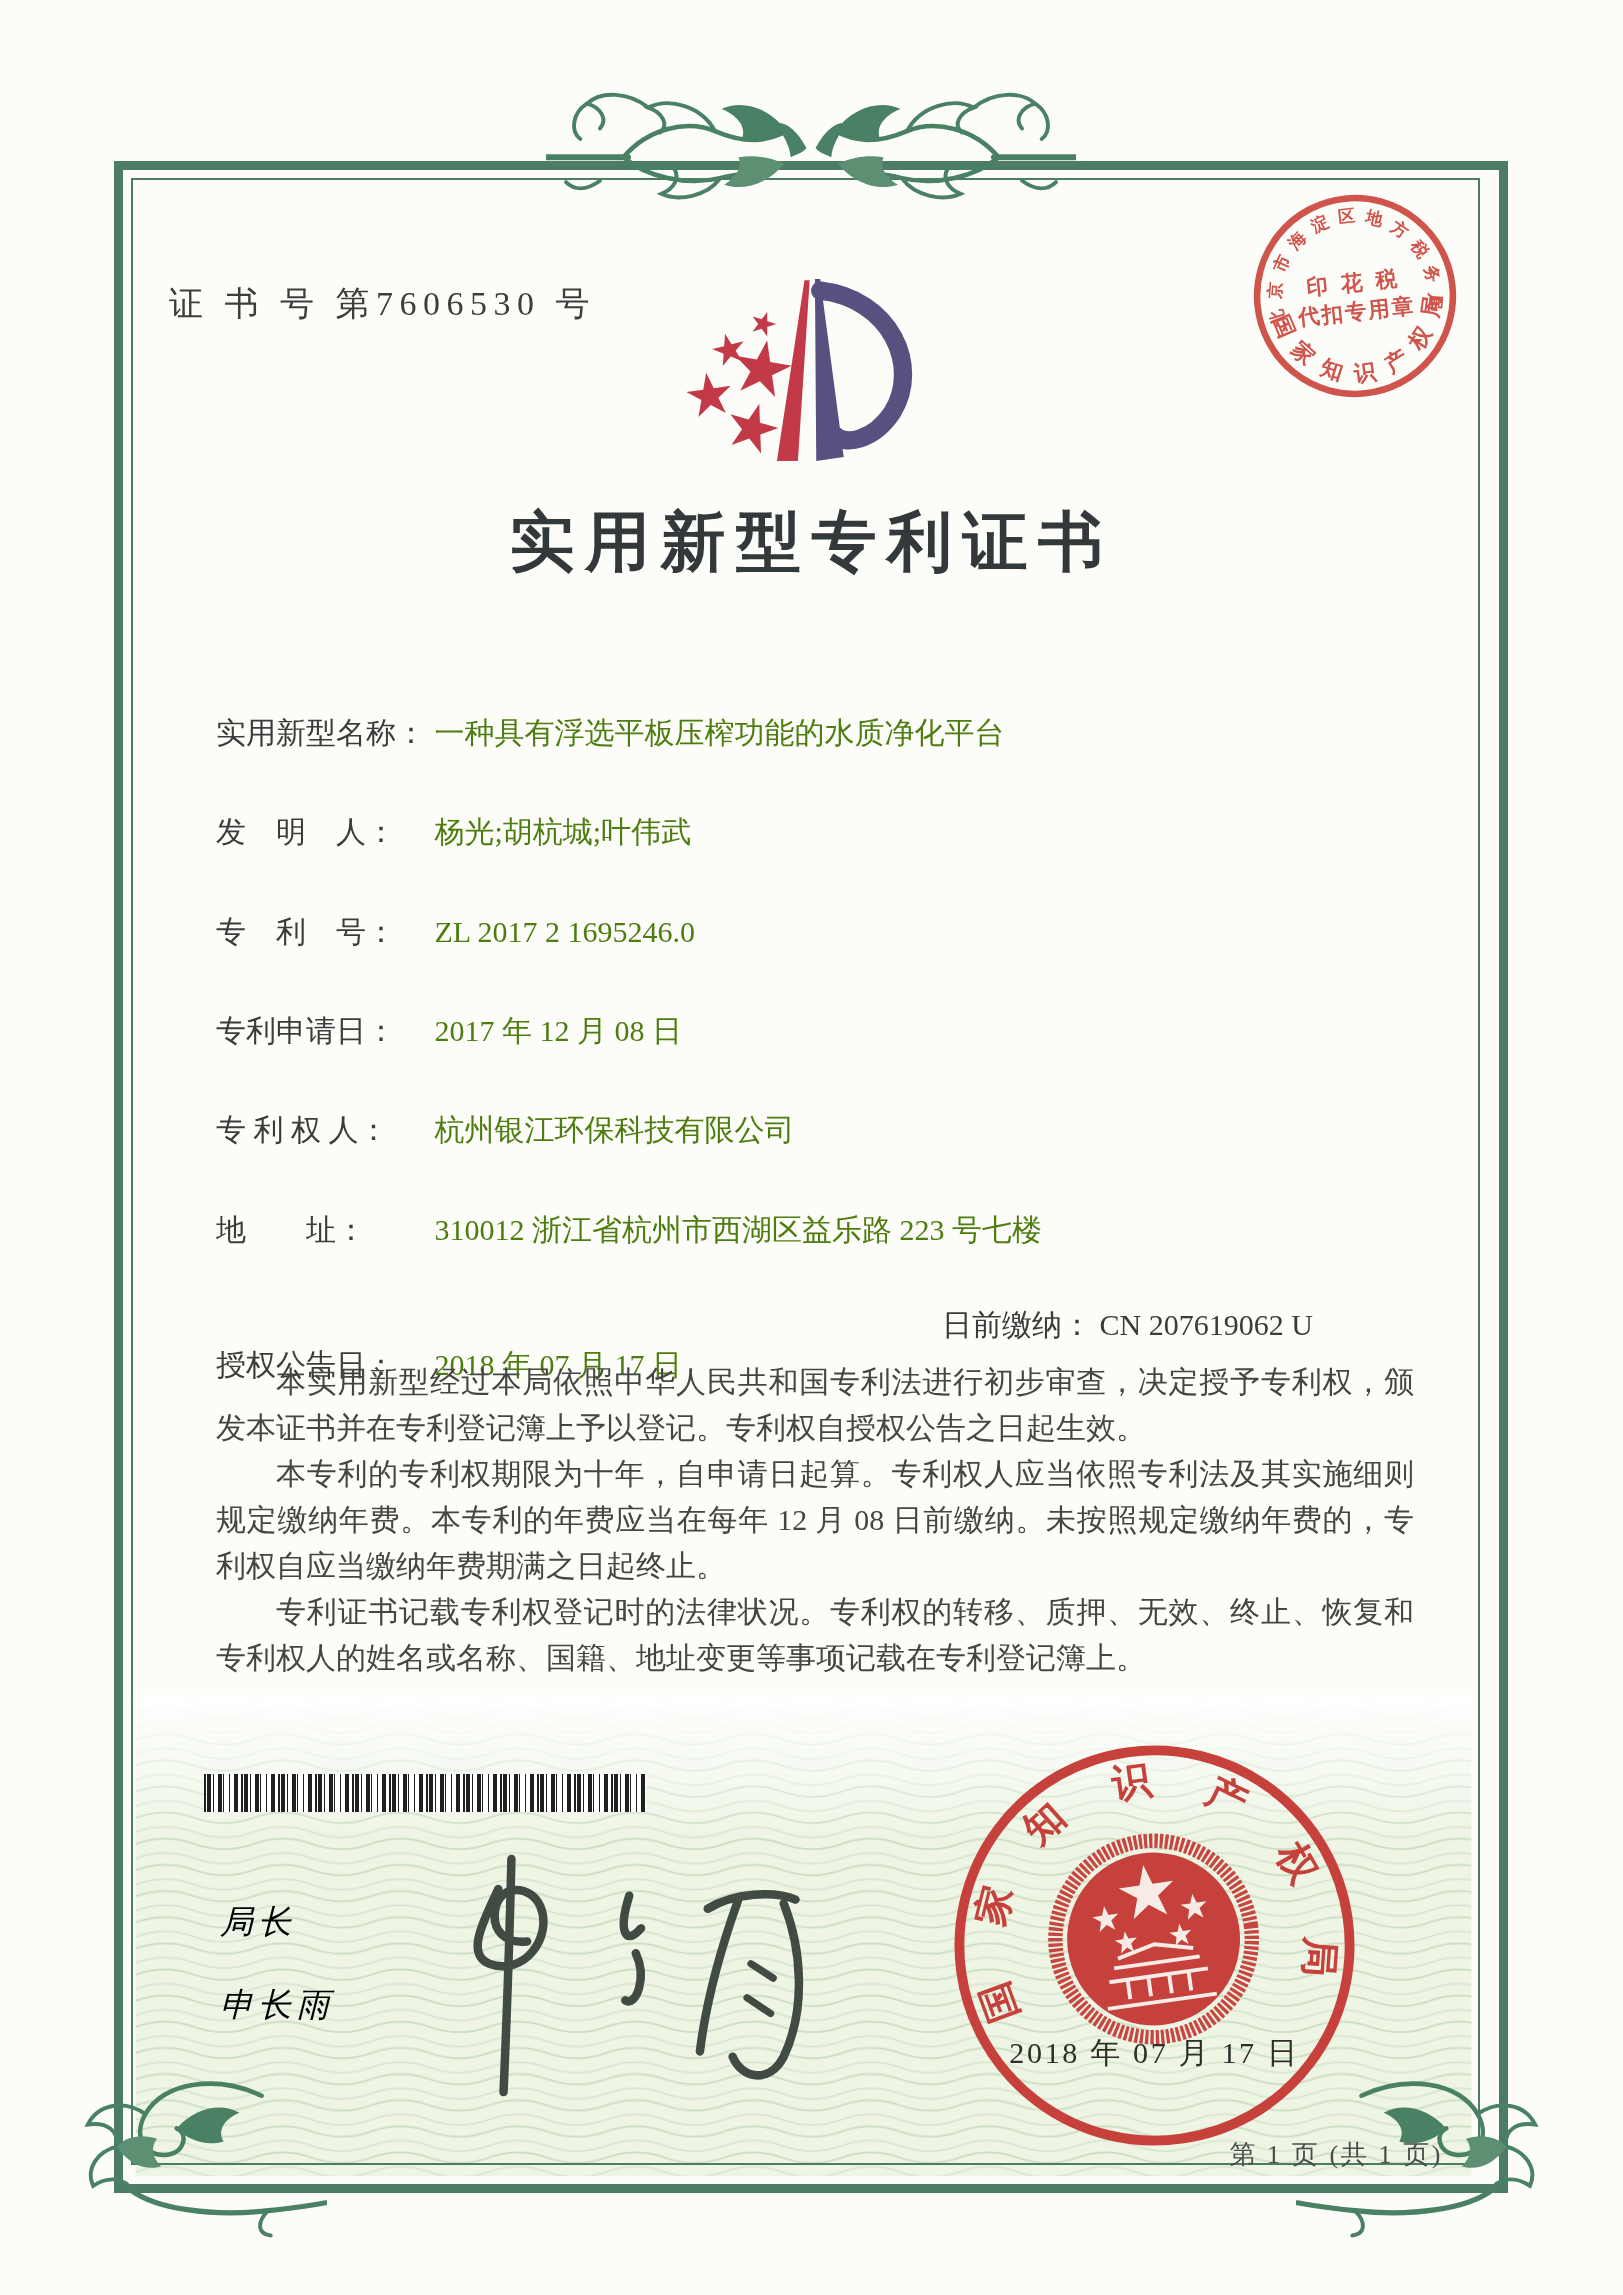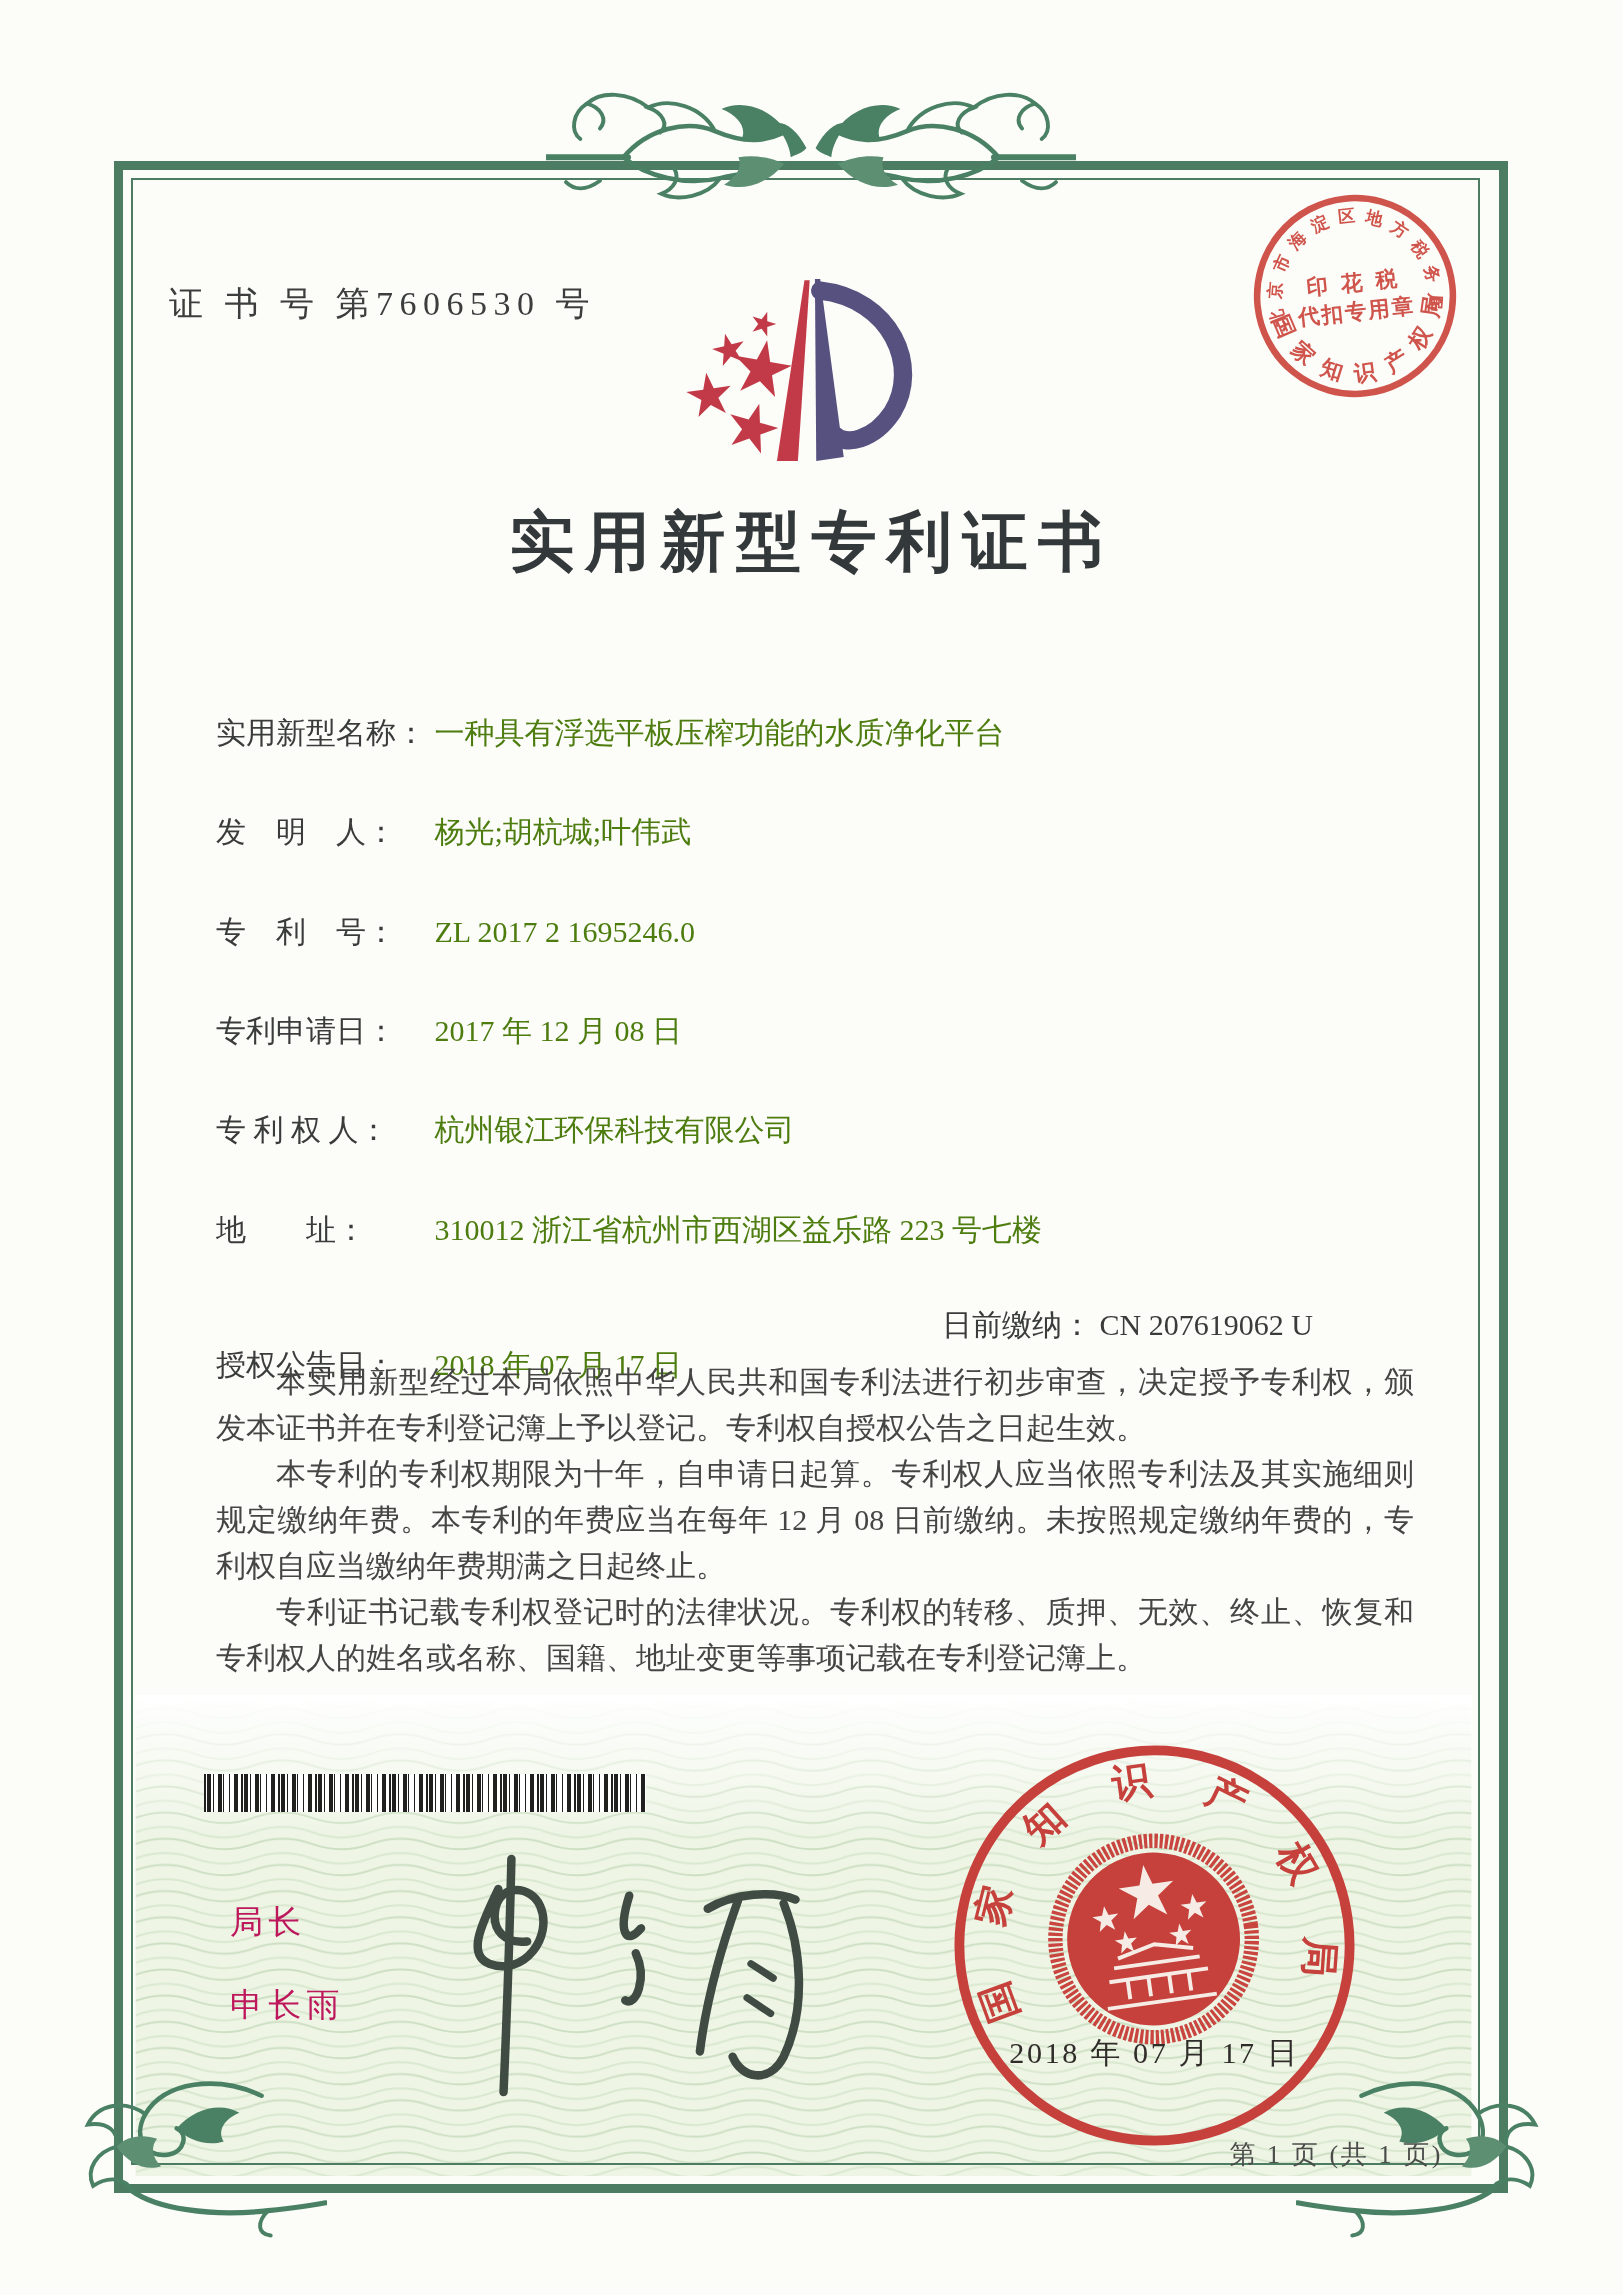--- a/index.html
+++ b/index.html
@@ -51,21 +51,21 @@
   }
   
   .barcode{
     position:absolute;left:204px;top:1774px;width:442px;height:38px;
     background:repeating-linear-gradient(90deg,
       #20201e 0 2px,#ffffff 2px 3.3px,#20201e 3.3px 7.2px,#ffffff 7.2px 9.2px,
       #20201e 9.2px 10.5px,#ffffff 10.5px 14.4px,#20201e 14.4px 17.7px,#ffffff 17.7px 19px,
       #20201e 19px 20px,#ffffff 20px 25px,#20201e 25px 26px,#ffffff 26px 30px,
       #20201e 30px 34px,#ffffff 34px 37px);
   }
-  .signer{position:absolute;left:230px;font-size:33px;letter-spacing:5.2px;color:#be185d;}
+  .signer{position:absolute;left:220px;font-size:33px;letter-spacing:5.2px;color:#000000;font-style:italic;}
   
   .tax-stamp{position:absolute;left:1246px;top:187px;width:218px;height:218px;}
   .tax-arc-top text{font-size:26px;fill:#cf544b;font-weight:bold;text-anchor:middle;dominant-baseline:middle;}
   .tax-arc-bottom text{font-size:34px;fill:#cf544b;font-weight:bold;text-anchor:middle;dominant-baseline:middle;}
   .tax-center{fill:#cf544b;font-weight:bold;text-anchor:middle;}
   .office-seal{position:absolute;left:945px;top:1736px;width:419px;height:419px;}
   .seal-arc text{font-size:60px;fill:#c6403c;font-weight:bold;text-anchor:middle;dominant-baseline:middle;}
   .seal-date{font-size:46px;fill:#2f2c29;letter-spacing:4px;text-anchor:middle;font-family:"Liberation Serif","DejaVu Serif",serif;}
   .logo{position:absolute;left:680px;top:275px;width:262px;height:203px;}
   .ornament{position:absolute;}

